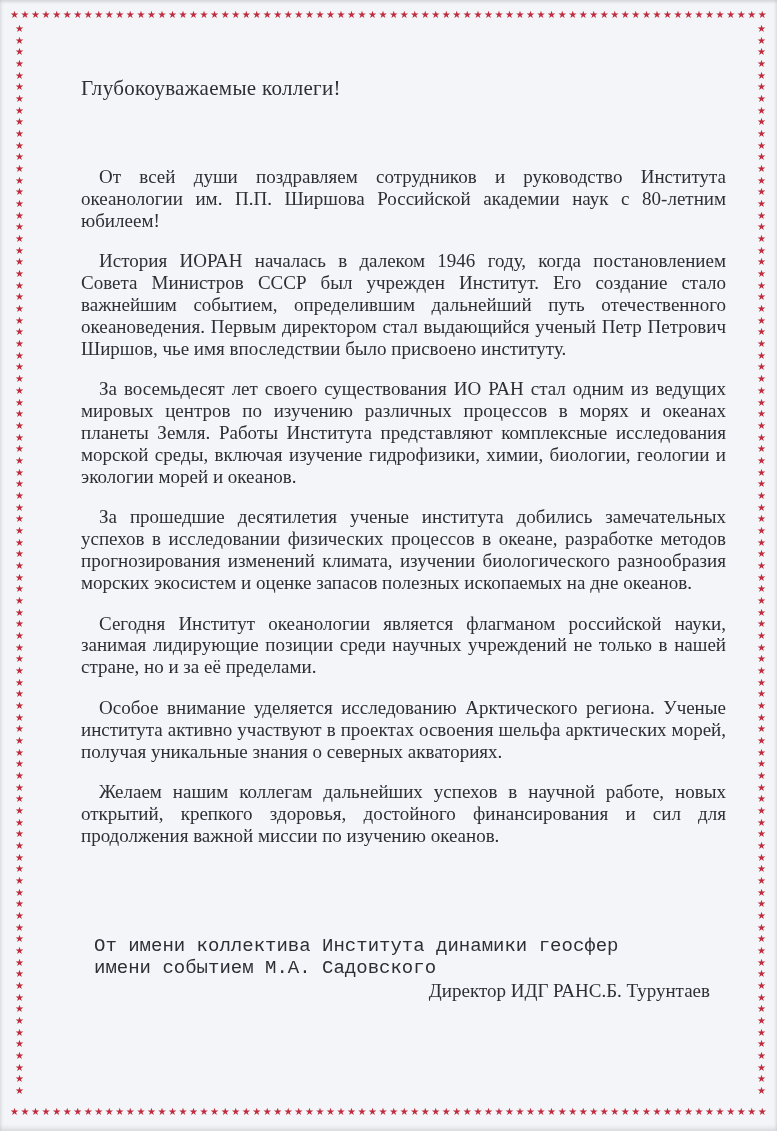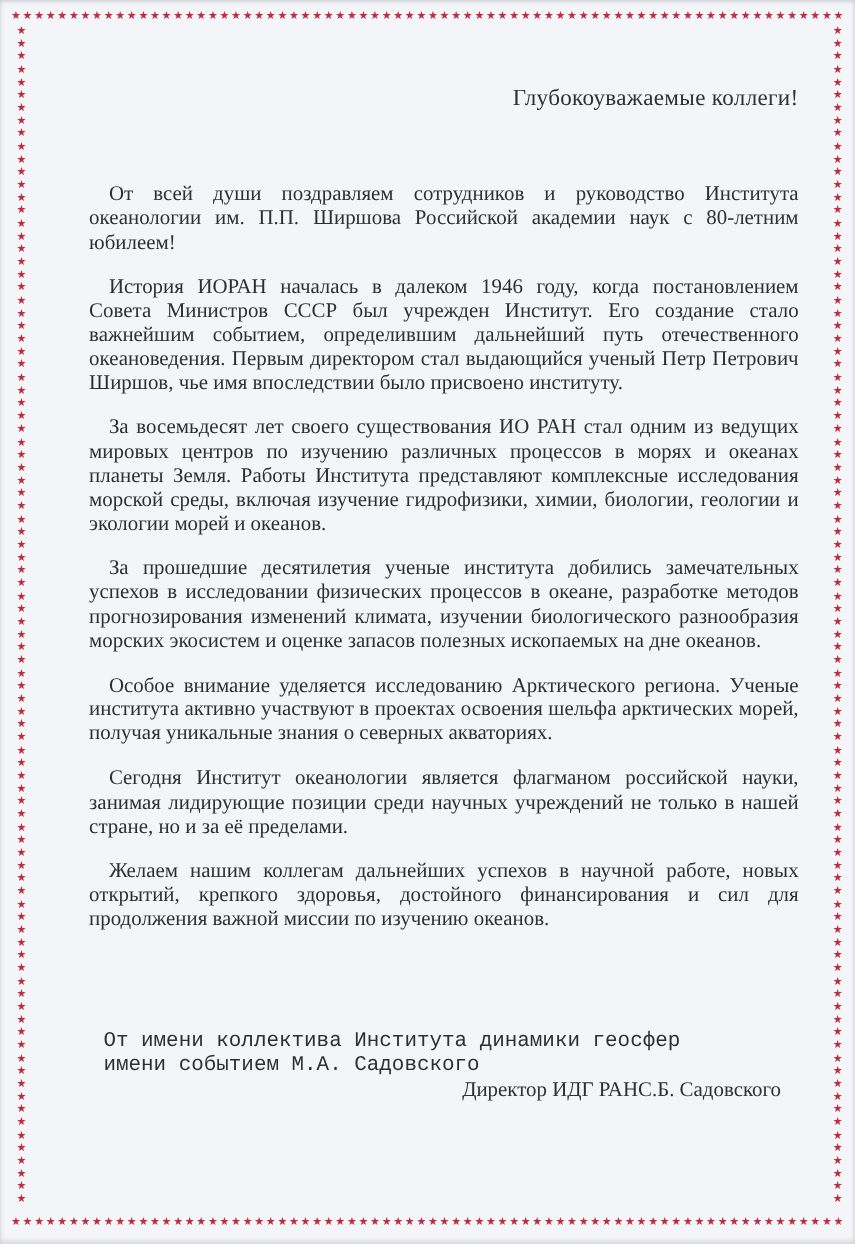--- a/index.html
+++ b/index.html
@@ -52,21 +52,21 @@
   .letter {
     position: absolute;
     left: 81px;
     top: 0;
     width: 645px;
   }
   .letter-title {
     margin: 76px 0 0 0;
     font-size: 21px;
     font-weight: normal;
-    text-align: right;
+    text-align: left;
     line-height: 24px;
     letter-spacing: 0.3px;
   }
   .letter p.body-par {
     margin: 19px 0 0 0;
     text-align: justify;
     text-indent: 18px;
     font-size: 19px;
     line-height: 21.8px;
   }
@@ -427,27 +427,27 @@
       <span>★</span>
     </div>
 
   <div class="letter">
     <h1 class="letter-title">Глубокоуважаемые коллеги!</h1>
 
     <p class="body-par first">От всей души поздравляем сотрудников и руководство Института океанологии им. П.П. Ширшова Российской академии наук с 80-летним юбилеем!</p>
     <p class="body-par">История ИОРАН началась в далеком 1946 году, когда постановлением Совета Министров СССР был учрежден Институт. Его создание стало важнейшим событием, определившим дальнейший путь отечественного океановедения. Первым директором стал выдающийся ученый Петр Петрович Ширшов, чье имя впоследствии было присвоено институту.</p>
     <p class="body-par">За восемьдесят лет своего существования ИО РАН стал одним из ведущих мировых центров по изучению различных процессов в морях и океанах планеты Земля. Работы Института представляют комплексные исследования морской среды, включая изучение гидрофизики, химии, биологии, геологии и экологии морей и океанов.</p>
     <p class="body-par">За прошедшие десятилетия ученые института добились замечательных успехов в исследовании физических процессов в океане, разработке методов прогнозирования изменений климата, изучении биологического разнообразия морских экосистем и оценке запасов полезных ископаемых на дне океанов.</p>
+    <p class="body-par">Сегодня Институт океанологии является флагманом российской науки, занимая лидирующие позиции среди научных учреждений не только в нашей стране, но и за её пределами.</p>
     <p class="body-par">Особое внимание уделяется исследованию Арктического региона. Ученые института активно участвуют в проектах освоения шельфа арктических морей, получая уникальные знания о северных акваториях.</p>
-    <p class="body-par">Сегодня Институт океанологии является флагманом российской науки, занимая лидирующие позиции среди научных учреждений не только в нашей стране, но и за её пределами.</p>
     <p class="body-par">Желаем нашим коллегам дальнейших успехов в научной работе, новых открытий, крепкого здоровья, достойного финансирования и сил для продолжения важной миссии по изучению океанов.</p>
 
     <div class="signature">
       <p>От имени коллектива Института динамики геосфер</p>
       <p>имени событием М.А. Садовского</p>
       <div class="sig-last">
         <span>Директор ИДГ РАН</span>
-        <span class="signer-name">С.Б. Садовского</span>
+        <span class="signer-name">С.Б. Турунтаев</span>
       </div>
     </div>
   </div>
 
 </div>
 
 </body></html>

